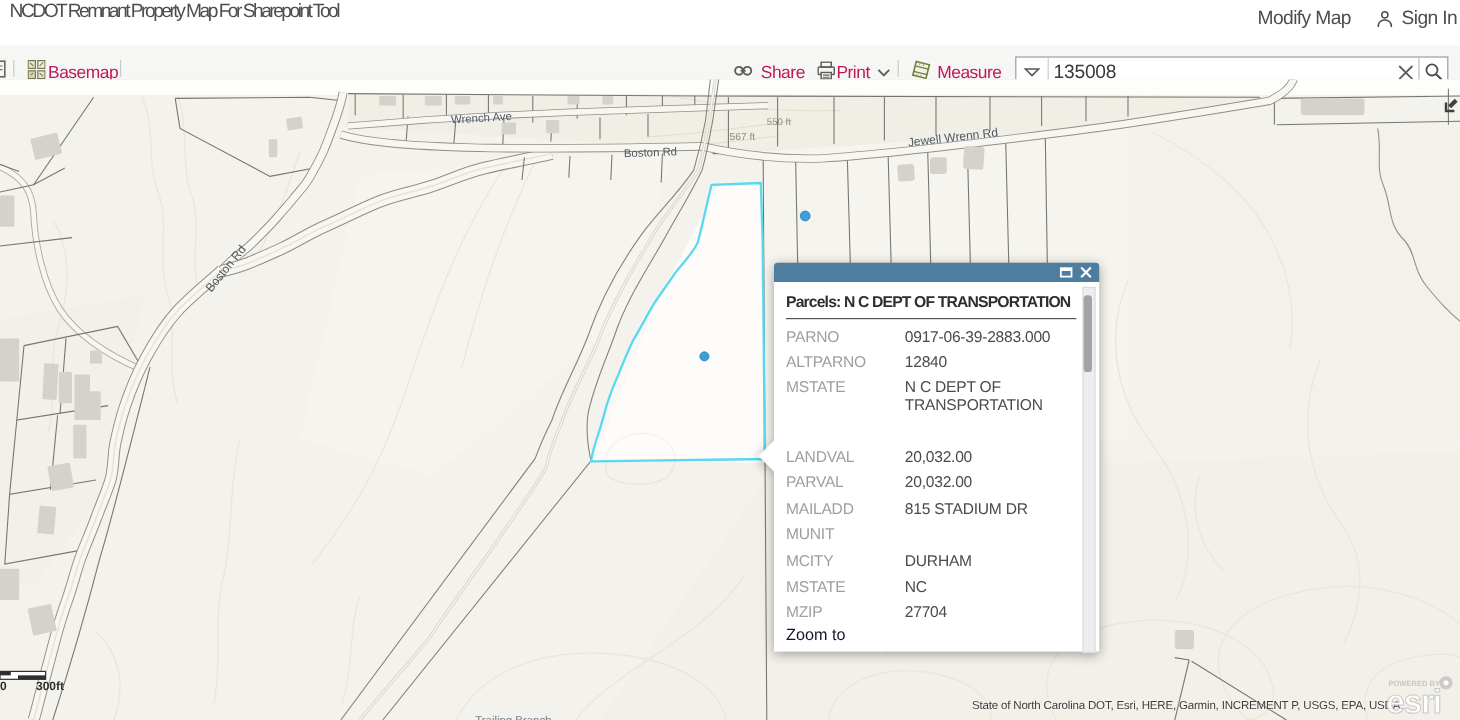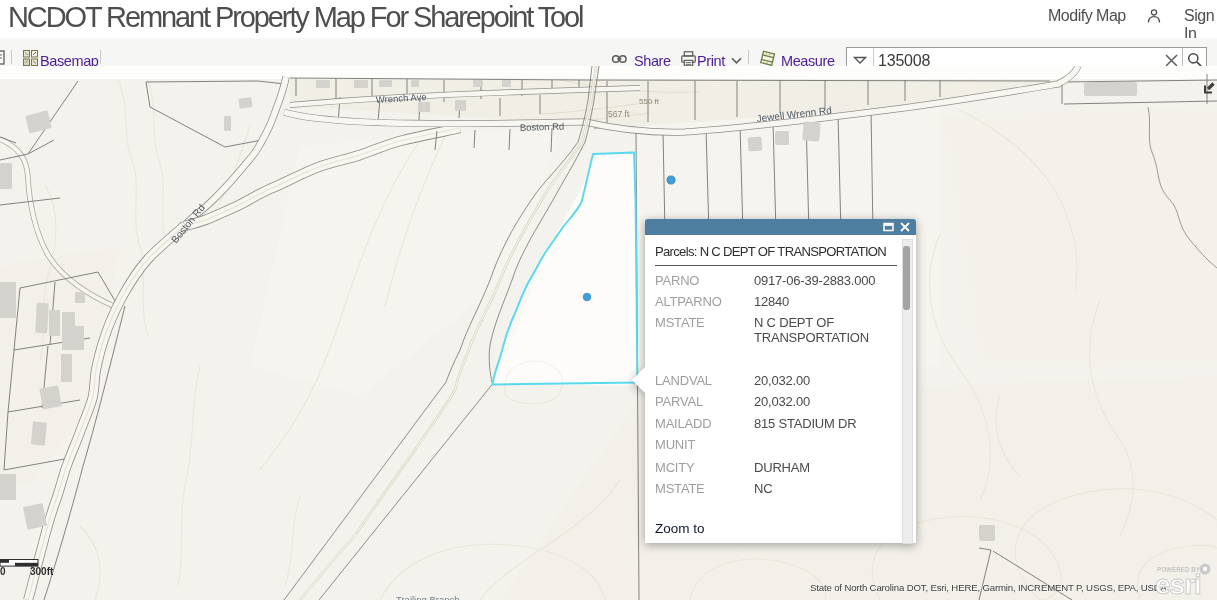--- a/index.html
+++ b/index.html
@@ -1,36 +1,36 @@
 <!DOCTYPE html>
 <html><head>
 <meta charset="utf-8">
 <style>
 html,body{margin:0;padding:0;}
 body{width:1217px;height:600px;overflow:hidden;position:relative;font-family:"Liberation Sans",sans-serif;background:#fff;}
 #header{position:absolute;left:0;top:0;width:1217px;height:38px;background:#fff;}
-#title{position:absolute;left:8px;top:1px;font-size:29px;letter-spacing:-2.1px;color:#4e4e4e;}
+#title{position:absolute;left:8px;top:1px;font-size:16px;letter-spacing:-2.1px;color:#4e4e4e;}
 #modify{position:absolute;left:1048px;top:7px;font-size:16px;letter-spacing:-0.5px;color:#4d4d4d;}
-#signin{position:absolute;left:1168px;top:7px;font-size:16px;letter-spacing:-0.5px;color:#4d4d4d;margin-left:16px;}
+#signin{position:absolute;left:1168px;top:7px;font-size:16px;letter-spacing:-0.5px;color:#4d4d4d;}
 #personicon{position:absolute;left:1147px;top:8px;}
 #toolbar{position:absolute;left:0;top:38px;width:1217px;height:28px;background:#f6f6f4;border-bottom:1px solid #e3e3e1;}
 .tsep{position:absolute;top:12px;width:1px;height:14px;background:#c9c9c7;}
-.titem{position:absolute;top:15px;font-size:14.5px;letter-spacing:-0.4px;color:#4c1d95;}
+.titem{position:absolute;top:15px;font-size:14.5px;letter-spacing:-0.4px;color:#be185d;}
 #searchbox{position:absolute;left:846px;top:9px;width:359px;height:23px;background:#fff;border:1px solid #9b9b99;display:flex;}
 #sb-dd{width:26px;border-right:1px solid #ccc;position:relative;}
 #sb-input{flex:1;font-size:16px;color:#3a3a3a;padding:4px 0 0 4px;letter-spacing:-0.2px;}
 #sb-x{position:absolute;left:1164px;top:15px;}
 #sb-sep2{position:absolute;left:1182px;top:10px;width:1px;height:21px;background:#bbb;}
 #sb-mag{position:absolute;left:1187px;top:14px;}
 #mapwrap{position:absolute;left:0;top:66px;width:1217px;height:534px;overflow:hidden;}
 #popup{position:absolute;left:645px;top:219px;width:271px;z-index:50;filter:drop-shadow(0 2px 5px rgba(0,0,0,0.35));}
 #pbar{height:16px;background:#4d7ea0;border-radius:3px 3px 0 0;position:relative;}
 #pbody{background:#fff;height:308px;position:relative;}
 #ptail{position:absolute;left:-13px;top:148px;width:0;height:0;border-top:13px solid transparent;border-bottom:13px solid transparent;border-right:13px solid #fff;}
-#ptitle{position:absolute;left:10px;top:9px;width:280px;font-size:13.1px;font-weight:normal;letter-spacing:-0.7px;color:#2e2e2e;white-space:nowrap;}
+#ptitle{position:absolute;left:10px;top:9px;width:280px;font-size:13.1px;font-weight:bold;letter-spacing:-0.7px;color:#2e2e2e;white-space:nowrap;}
 #phr{position:absolute;left:10px;top:30px;width:242px;height:1px;background:#555;}
 .prow{position:absolute;left:10px;font-size:13px;letter-spacing:-0.2px;}
 .plab{display:inline-block;width:99px;color:#9e9e9e;vertical-align:top;}
 .pval{display:inline-block;width:140px;color:#4a4a4a;}
 #pzoom{position:absolute;left:10px;top:286px;font-size:13.5px;color:#0f172a;}
 #pscroll{position:absolute;right:3px;top:4px;width:9px;height:303px;background:#ededed;border:1px solid #ddd;}
 #pthumb{position:absolute;left:0px;top:6px;width:7px;height:64px;background:#a3a3a3;border-radius:3px;}
 </style>
 </head>
 <body>
@@ -286,20 +286,21 @@
     <div id="phr"></div>
     <div class="prow" style="top:38px"><span class="plab">PARNO</span><span class="pval">0917-06-39-2883.000</span></div>
     <div class="prow" style="top:59px"><span class="plab">ALTPARNO</span><span class="pval">12840</span></div>
     <div class="prow" style="top:80px"><span class="plab">MSTATE</span><span class="pval">N C DEPT OF TRANSPORTATION</span></div>
     <div class="prow" style="top:138px"><span class="plab">LANDVAL</span><span class="pval">20,032.00</span></div>
     <div class="prow" style="top:159px"><span class="plab">PARVAL</span><span class="pval">20,032.00</span></div>
     <div class="prow" style="top:181px"><span class="plab">MAILADD</span><span class="pval">815 STADIUM DR</span></div>
     <div class="prow" style="top:225px"><span class="plab">MCITY</span><span class="pval">DURHAM</span></div>
     <div class="prow" style="top:202px"><span class="plab">MUNIT</span><span class="pval"></span></div>
     <div class="prow" style="top:246px"><span class="plab">MSTATE</span><span class="pval">NC</span></div>
+    <div class="prow" style="top:267px"><span class="plab">MZIP</span><span class="pval">27704</span></div>
     <div id="pzoom">Zoom to</div>
     <div id="pscroll">
         <div id="pthumb"></div>
       </div>
   </div>
   <div id="ptail"></div>
   <svg style="position:absolute;right:22px;top:3px" width="11" height="10" viewBox="0 0 11 10">
       <rect x="1" y="1.5" width="9" height="7" fill="none" stroke="#fff" stroke-width="1.5"></rect>
       <line x1="1" y1="3" x2="10" y2="3" stroke="#fff" stroke-width="1.8"></line>
     </svg>

